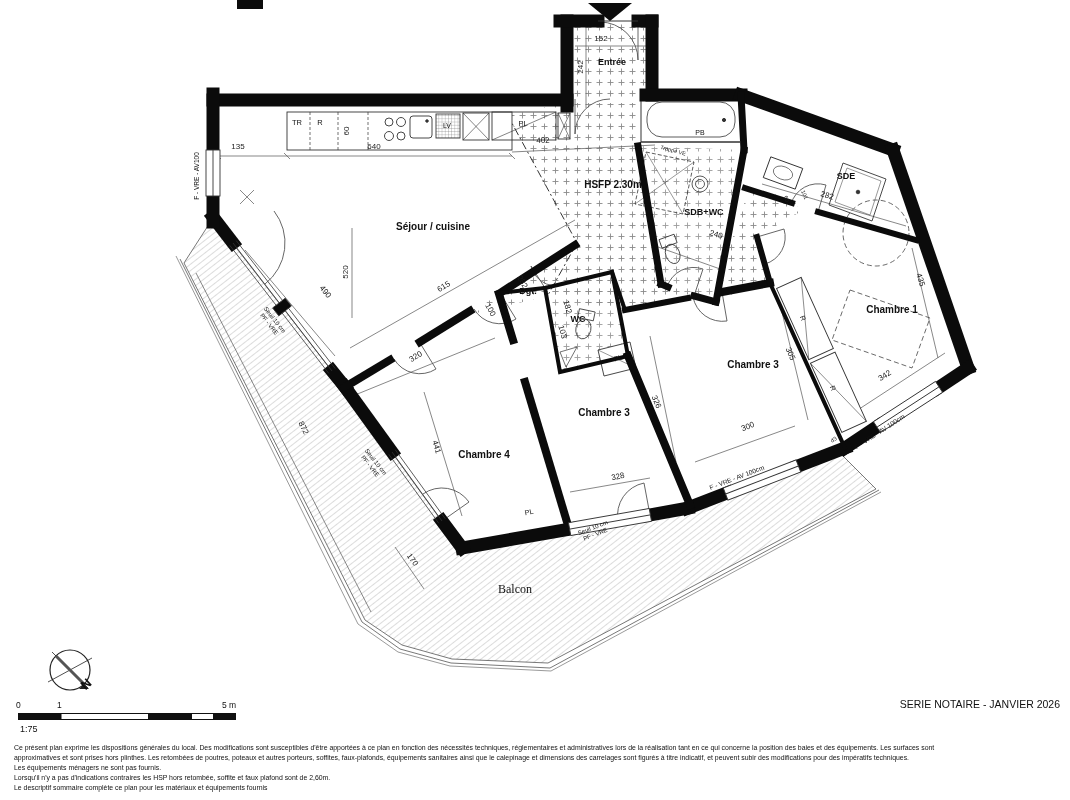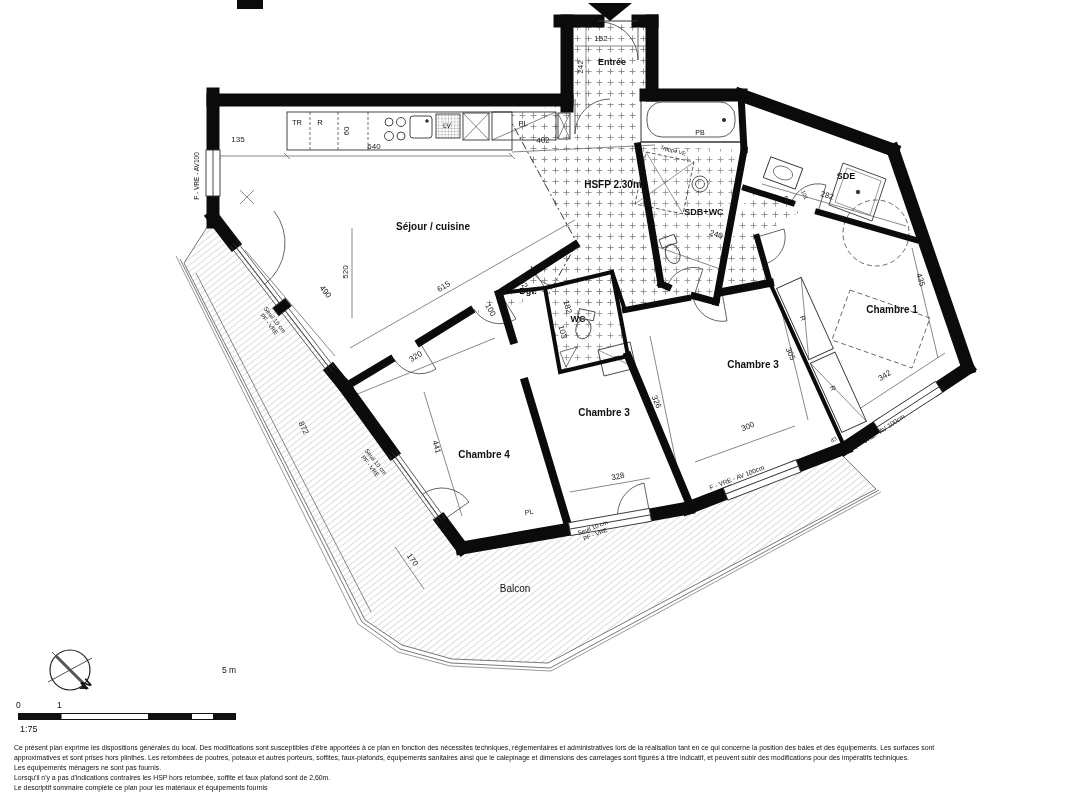--- a/index.html
+++ b/index.html
@@ -3,21 +3,21 @@
 <meta charset="utf-8">
 <style>
   html,body{margin:0;padding:0;background:#fff;}
   .canvas{position:relative;width:1070px;height:800px;background:#fff;overflow:hidden;
           font-family:"Liberation Sans",sans-serif;color:#111;}
   .plan{position:absolute;left:0;top:0;}
   .lbl{position:absolute;white-space:nowrap;color:#111;line-height:1;
        font-family:"Liberation Sans",sans-serif;}
   .room{font-size:10px;font-weight:bold;padding-left:32px;}
   .room-sm{font-size:9px;font-weight:bold;}
-  .room-light{font-size:10px;}
+  .room-light{font-size:12px;font-family:Liberation Serif, serif;}
   .dim{font-size:8px;color:#1c1c1c;}
   .dim-xs{font-size:5.5px;color:#1c1c1c;}
   .fix{font-size:7px;}
   .fix-md{font-size:7.5px;}
   .join{font-size:6.5px;}
   .seuil{font-size:6px;line-height:6.5px;text-align:center;white-space:nowrap;}
   .compass-n{font-size:13px;font-weight:bold;}
   .scale-num{position:absolute;font-size:8.5px;}
   .ratio{position:absolute;font-size:9px;}
   .title-block{position:absolute;right:10px;top:698px;width:320px;text-align:right;
@@ -271,21 +271,21 @@
   <div class="lbl seuil" style="left:373px;top:464px;transform:translate(-50%,-50%) rotate(52deg)">
     <div>Seuil 10 cm</div>
     <div>PF - VRE</div>
   </div>
   <div class="lbl seuil" style="left:594px;top:531px;transform:translate(-50%,-50%) rotate(-21deg)">
     <div>Seuil 10 cm</div>
     <div>PF - VRE</div>
   </div>
   <span class="lbl dim-xs" style="left:834px;top:440px;transform:translate(-50%,-50%) rotate(-33deg)">d3</span>
 
-  <span class="lbl dim" style="left:238px;top:140px;transform:translate(-50%,-50%) rotate(0deg)">135</span>
+  <span class="lbl dim" style="left:238px;top:147px;transform:translate(-50%,-50%) rotate(0deg)">135</span>
   <span class="lbl dim" style="left:374px;top:147px;transform:translate(-50%,-50%) rotate(0deg)">640</span>
   <span class="lbl dim" style="left:543px;top:141px;transform:translate(-50%,-50%) rotate(-3deg)">402</span>
   <span class="lbl dim" style="left:347px;top:131px;transform:translate(-50%,-50%) rotate(-90deg)">60</span>
   <span class="lbl dim" style="left:601px;top:39px;transform:translate(-50%,-50%) rotate(0deg)">152</span>
   <span class="lbl dim" style="left:581px;top:67px;transform:translate(-50%,-50%) rotate(-90deg)">242</span>
   <span class="lbl dim" style="left:444px;top:287px;transform:translate(-50%,-50%) rotate(-31deg)">615</span>
   <span class="lbl dim" style="left:346px;top:272px;transform:translate(-50%,-50%) rotate(-90deg)">520</span>
   <span class="lbl dim" style="left:325px;top:292px;transform:translate(-50%,-50%) rotate(52deg)">490</span>
   <span class="lbl dim" style="left:416px;top:357px;transform:translate(-50%,-50%) rotate(-31deg)">320</span>
   <span class="lbl dim" style="left:436px;top:447px;transform:translate(-50%,-50%) rotate(73deg)">441</span>
@@ -313,30 +313,31 @@
       <line x1="10" y1="40" x2="54" y2="16" stroke="#222" stroke-width="0.8"></line>
       <line x1="18" y1="14" x2="46" y2="42" stroke="#555" stroke-width="3"></line>
       <polygon points="46,42 51,47 41,47" fill="#222"></polygon>
     </svg>
   </div>
   <span class="lbl compass-n" style="left:86px;top:684px;transform:translate(-50%,-50%) rotate(-42deg)">N</span>
 
   <div>
     <span class="scale-num" style="left:16px;top:700px;">0</span>
     <span class="scale-num" style="left:57px;top:700px;">1</span>
-    <span class="scale-num" style="left:222px;top:665px;">5 m</span>
+    <span class="scale-num" style="left:222px;top:700px;">5 m</span>
     <svg style="position:absolute;left:18px;top:713px;" width="220" height="8">
       <rect x="0.5" y="0.5" width="217" height="6" fill="#fff" stroke="#111" stroke-width="1"></rect>
       <rect x="0.5" y="0.5" width="43" height="6" fill="#111"></rect>
       <rect x="130" y="0.5" width="44" height="6" fill="#111"></rect>
       <rect x="195" y="0.5" width="22.5" height="6" fill="#111"></rect>
     </svg>
     <span class="ratio" style="left:20px;top:724px;">1:75</span>
   </div>
 
+  <div class="title-block">SERIE NOTAIRE - JANVIER 2026</div>
 
   <div class="footer">
     <div>Ce présent plan exprime les dispositions générales du local. Des modifications sont susceptibles d'être apportées à ce plan en fonction des nécessités techniques, réglementaires et administratives lors de la réalisation tant en ce qui concerne la position des baies et des équipements. Les surfaces sont</div>
     <div>approximatives et sont prises hors plinthes. Les retombées de poutres, poteaux et autres porteurs, soffites, faux-plafonds, équipements sanitaires ainsi que le calepinage et dimensions des carrelages sont figurés à titre indicatif, et peuvent subir des modifications pour des impératifs techniques.</div>
     <div>Les équipements ménagers ne sont pas fournis.</div>
     <div>Lorsqu'il n'y a pas d'indications contraires les HSP hors retombée, soffite et faux plafond sont de 2,60m.</div>
     <div>Le descriptif sommaire complète ce plan pour les matériaux et équipements fournis</div>
   </div>
 
 </div>

